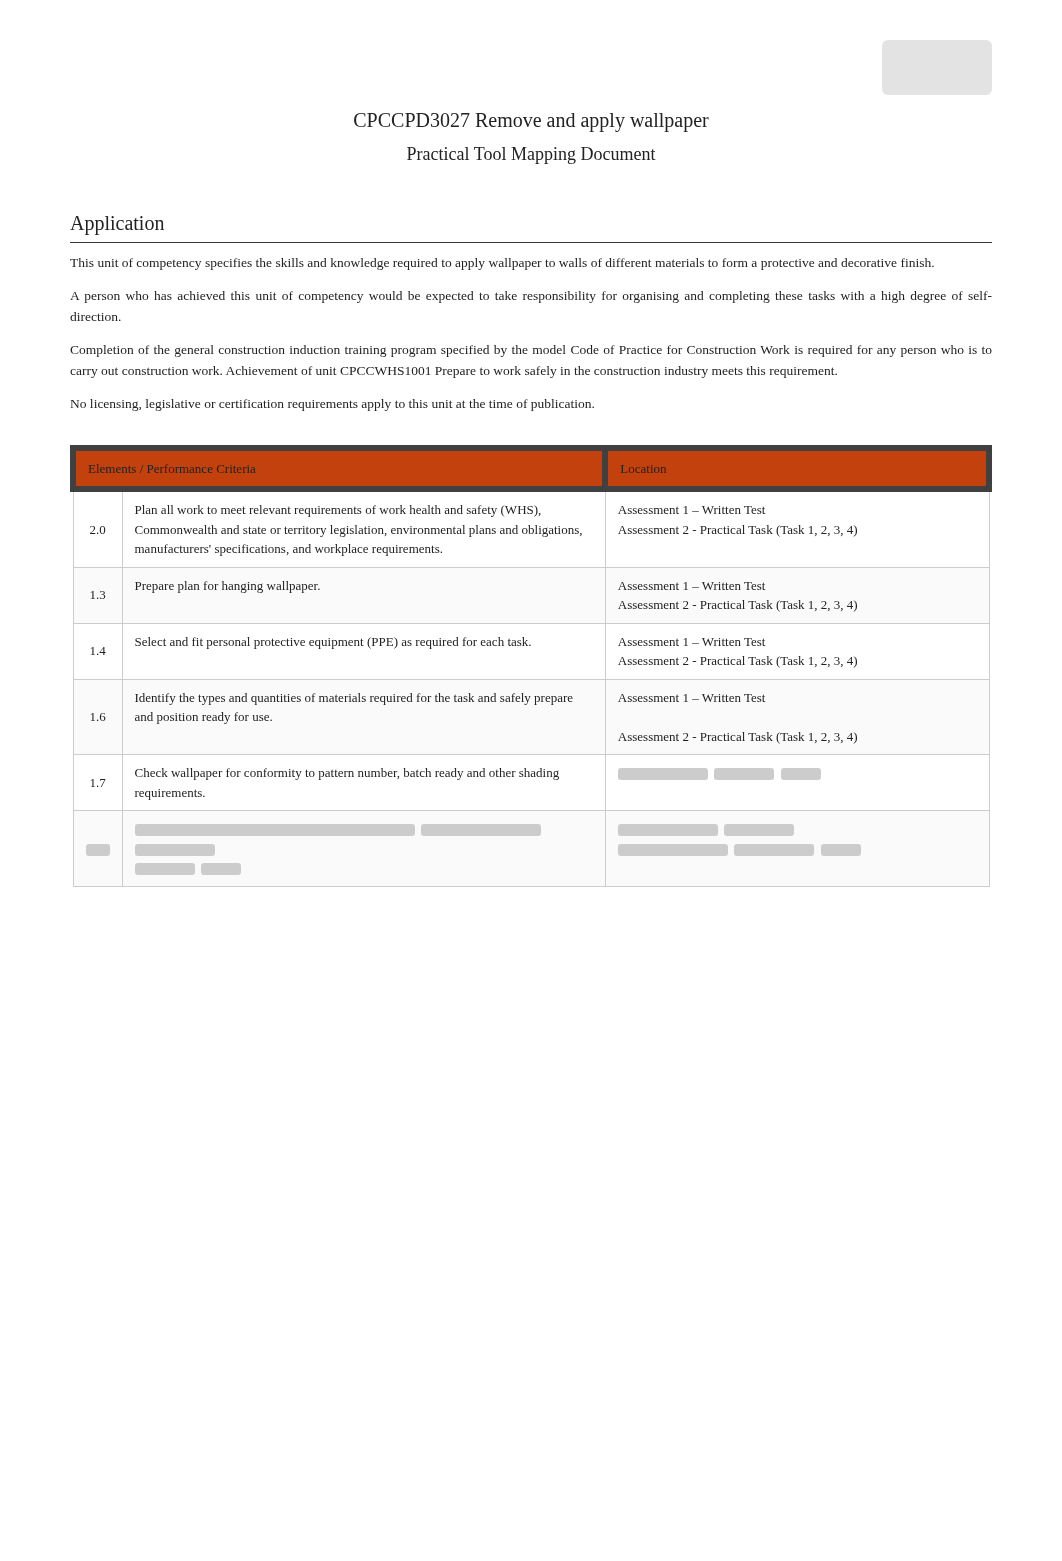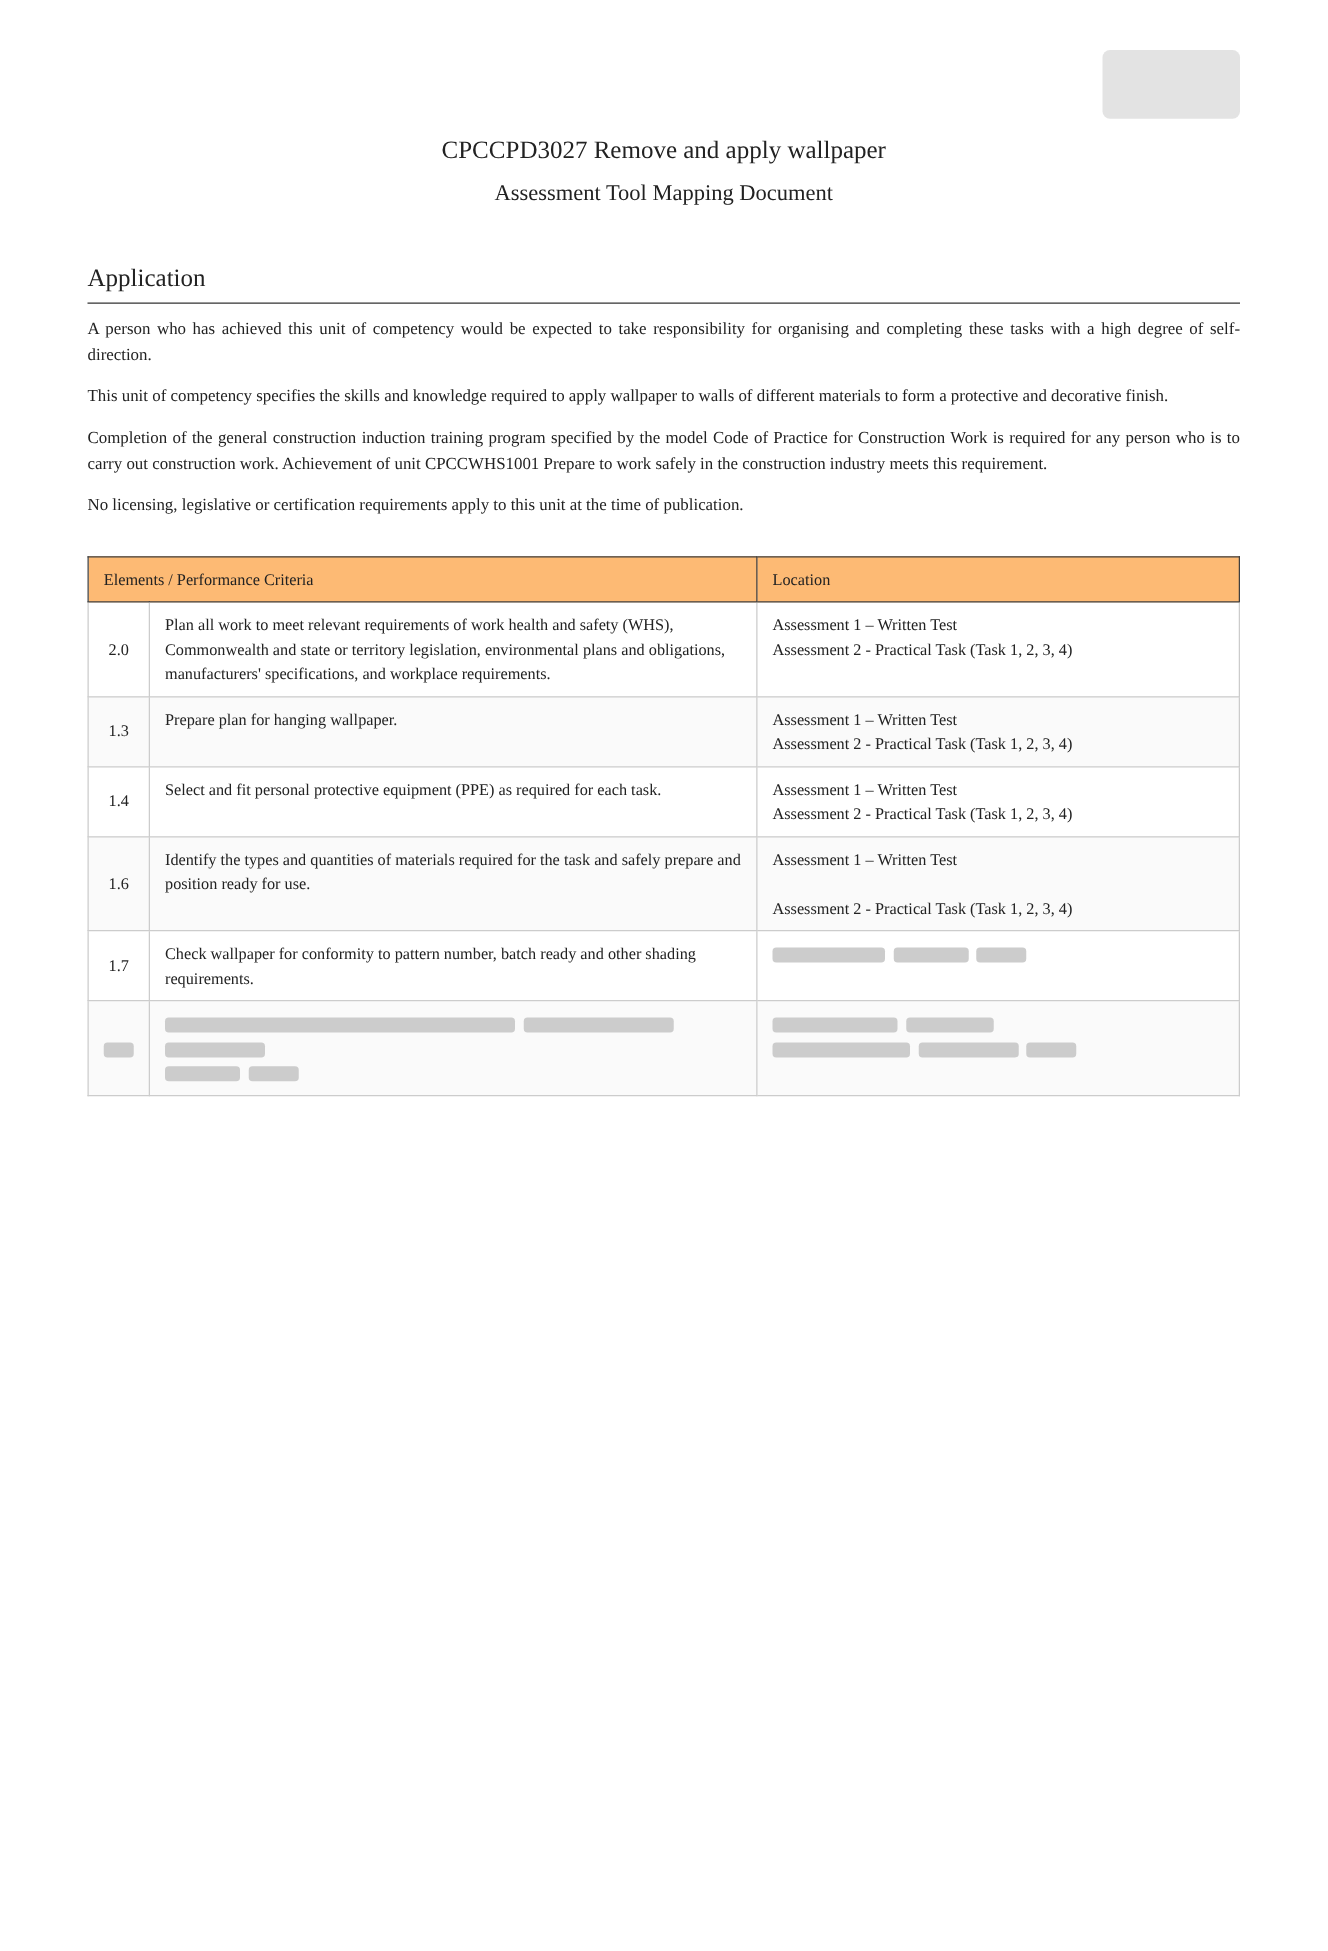--- a/index.html
+++ b/index.html
@@ -61,25 +61,25 @@
       margin-bottom: 30px;
     }
     
     .mapping-table {
       width: 100%;
       border-collapse: collapse;
       margin-top: 10px;
       font-size: 13px;
     }
     .mapping-table th {
-      background: #fdba74;
+      background: #c2410c;
       padding: 8px 12px;
       text-align: left;
       font-weight: normal;
-      border: 1px solid #404040;
+      border: 6px solid #404040;
     }
     .mapping-table td {
       padding: 8px 12px;
       vertical-align: top;
       border: 1px solid #ccc;
     }
     .mapping-table .row-number {
       width: 50px;
       text-align: center;
       vertical-align: middle;
@@ -119,26 +119,26 @@
 </head>
 <body>
 
 <div class="page">
 
   <div class="logo-area">
     <div class="logo-placeholder"></div>
   </div>
 
   <div class="doc-title">CPCCPD3027 Remove and apply wallpaper</div>
-  <div class="doc-subtitle">Assessment Tool Mapping Document</div>
+  <div class="doc-subtitle">Practical Tool Mapping Document</div>
 
   <div class="application-section">
     <div class="section-heading">Application</div>
+    <p class="paragraph">This unit of competency specifies the skills and knowledge required to apply wallpaper to walls of different materials to form a protective and decorative finish.</p>
     <p class="paragraph">A person who has achieved this unit of competency would be expected to take responsibility for organising and completing these tasks with a high degree of self-direction.</p>
-    <p class="paragraph">This unit of competency specifies the skills and knowledge required to apply wallpaper to walls of different materials to form a protective and decorative finish.</p>
     <p class="paragraph">Completion of the general construction induction training program specified by the model Code of Practice for Construction Work is required for any person who is to carry out construction work. Achievement of unit CPCCWHS1001 Prepare to work safely in the construction industry meets this requirement.</p>
     <p class="paragraph">No licensing, legislative or certification requirements apply to this unit at the time of publication.</p>
   </div>
 
   <table class="mapping-table">
     <thead>
       <tr>
         <th class="col-criteria" colspan="2">Elements / Performance Criteria</th>
         <th class="col-location">Location</th>
       </tr>

